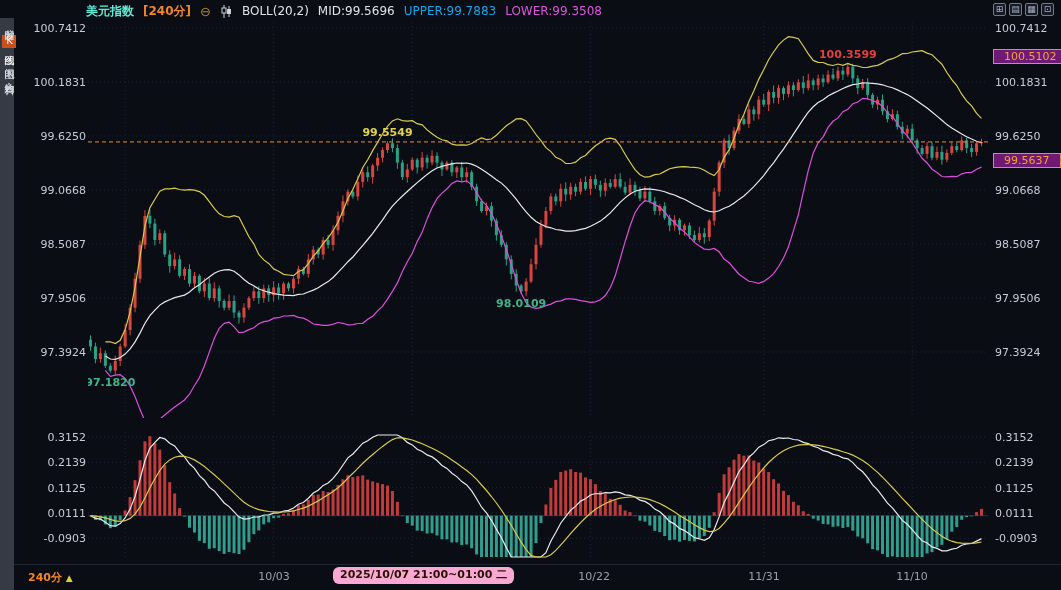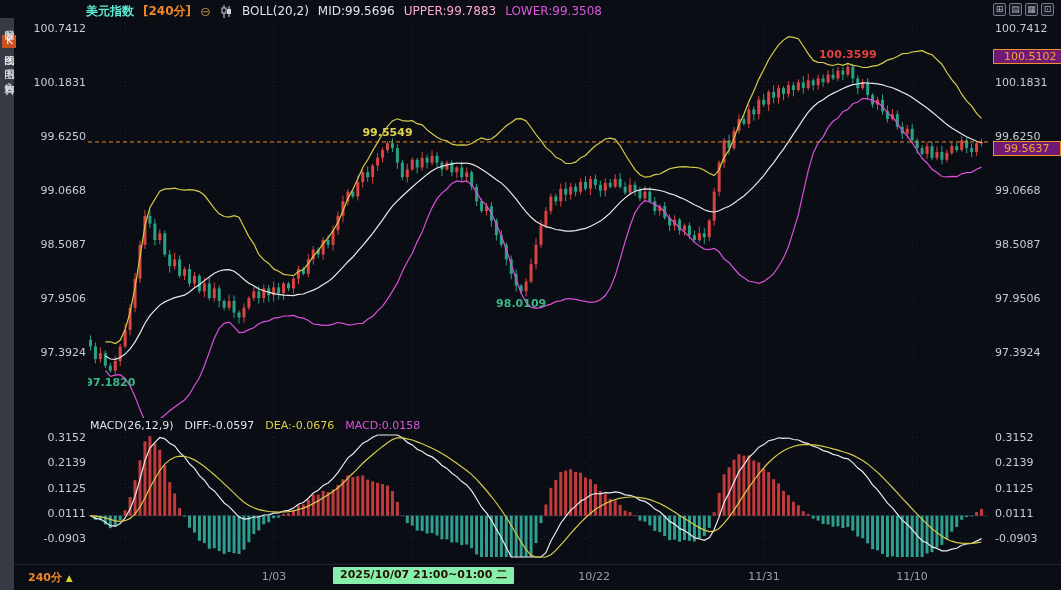--- a/index.html
+++ b/index.html
@@ -8,21 +8,21 @@
   #app{position:relative;width:1061px;height:590px;background:#0a0d14;color:#c8cdd8}
 
   
   .topbar{position:absolute;left:86px;top:3px;height:16px;display:flex;align-items:center;gap:9px;
     font-size:12px;white-space:nowrap;z-index:6}
   .t-title{color:#5eead4;font-weight:bold}
   .t-period{color:#f0862a;font-weight:bold;cursor:pointer}
   .t-minus{color:#b5883a;font-size:13px;cursor:pointer}
   .t-candle-ic{display:inline-block;width:13px;height:13px}
   .t-boll,.t-mid{color:#dfe3ea}
-  .t-upper{color:#f9a8d4}
+  .t-upper{color:#0ea5e9}
   .t-lower{color:#de55de}
   .winicons{position:absolute;right:7px;top:3px;display:flex;gap:3px;z-index:6}
   .wicon{width:13px;height:13px;border:1px solid #737a8a;border-radius:2px;background:#151a26;
     color:#a6adbd;font-size:9px;line-height:11px;text-align:center;cursor:pointer}
 
   
   .sidebar{position:absolute;left:0;top:18px;width:14px;height:572px;background:#363a44;z-index:6}
   .side-item{writing-mode:vertical-rl;text-orientation:upright;font-size:10px;line-height:14px;
     color:#d8dce4;letter-spacing:1px;margin:3px 0 11px 2px;cursor:pointer}
   .side-item.active{color:#fff;
@@ -43,21 +43,21 @@
   .macd-row{position:absolute;left:90px;top:419px;display:flex;gap:11px;font-size:11px;z-index:3}
   .m-name,.m-diff{color:#dfe3ea}
   .m-dea{color:#ddd04b}
   .m-macd{color:#de55de}
 
   .xbar{position:absolute;left:0;top:564px;width:1061px;height:16px;border-top:1px solid #1e2430;z-index:4}
   .x-period{position:absolute;left:28px;top:5px;font-size:11px;font-weight:bold;color:#f0862a;cursor:pointer}
   .x-arrow{color:#d6d22e;font-size:9px}
   .xdate{position:absolute;top:570px;width:40px;text-align:center;font-size:11px;color:#98a0ae;z-index:4}
   .xtip{position:absolute;left:333px;top:2px;height:17px;line-height:16px;padding:0 7px;font-size:11px;
-    background:#86efac;color:#261200;font-weight:bold;border-radius:1px}
+    background:#f9a8d4;color:#261200;font-weight:bold;border-radius:6px}
 
   .watermark{position:absolute;left:908px;top:536px;font-size:27px;font-weight:bold;letter-spacing:1px;
     color:rgba(226,230,238,0.92);z-index:5}
 </style>
 </head>
 <body>
 
 <div id="app">
 
   <div class="topbar">
@@ -471,26 +471,20 @@
       <polyline points="17.4,319.8 22.3,319.8 27.3,321.5 32.2,318.3 37.1,307.8 42.1,289.9 47.1,265.0 52.0,234.6 57.0,203.5 61.9,185.7 66.9,177.2 71.8,169.1 76.8,166.9 81.7,166.9 86.7,166.2 91.6,167.5 96.5,168.2 101.5,167.6 106.5,168.1 111.4,169.6 116.4,173.3 121.3,179.7 126.3,186.4 131.2,191.8 136.2,194.5 141.1,195.1 146.1,193.6 151.0,195.2 156.0,204.9 160.9,214.8 165.8,221.8 170.8,232.4 175.8,237.9 180.7,241.4 185.7,246.9 190.6,249.2 195.6,252.3 200.5,253.0 205.5,253.7 210.4,249.5 215.3,247.7 220.3,241.6 225.3,234.2 230.2,228.9 235.2,221.3 240.1,215.8 245.1,208.8 250.0,200.2 255.0,188.8 259.9,176.5 264.9,167.3 269.8,156.8 274.8,145.5 279.7,137.7 284.7,128.6 289.6,120.4 294.6,111.7 299.5,104.3 304.4,98.9 309.4,96.8 314.4,98.6 319.3,99.2 324.3,98.7 329.2,101.7 334.2,102.9 339.1,107.9 344.1,111.7 349.0,115.3 353.9,117.8 358.9,118.9 363.9,122.2 368.8,123.2 373.8,122.8 378.7,123.2 383.7,121.5 388.6,118.3 393.6,115.9 398.5,117.6 403.4,117.0 408.4,113.2 413.4,108.4 418.3,103.8 423.3,100.4 428.2,96.9 433.2,96.6 438.1,99.0 443.1,105.5 448.0,112.5 452.9,118.7 457.9,125.7 462.9,129.6 467.8,135.3 472.8,137.4 477.7,141.5 482.7,141.5 487.6,140.1 492.6,135.8 497.5,133.5 502.5,128.3 507.4,123.8 512.4,120.5 517.3,117.0 522.3,116.1 527.2,117.4 532.1,123.5 537.1,132.2 542.1,140.2 547.0,147.7 552.0,152.7 556.9,155.2 561.9,154.6 566.8,152.7 571.8,152.0 576.7,149.4 581.6,146.7 586.6,145.6 591.6,144.8 596.5,144.6 601.5,145.2 606.4,145.3 611.4,146.0 616.3,148.3 621.3,151.2 626.2,153.6 631.1,147.8 636.1,135.4 641.1,127.9 646.0,116.2 651.0,102.6 655.9,92.3 660.9,79.5 665.8,69.1 670.8,57.1 675.7,47.7 680.6,37.7 685.6,30.0 690.6,22.9 695.5,18.1 700.5,14.7 705.4,15.3 710.4,16.7 715.3,24.0 720.3,31.9 725.2,38.4 730.1,40.4 735.1,40.5 740.1,42.6 745.0,43.5 750.0,42.0 754.9,43.3 759.9,41.4 764.8,43.3 769.8,44.0 774.7,45.5 779.6,45.3 784.6,44.1 789.6,43.4 794.5,41.1 799.5,38.1 804.4,36.7 809.4,34.5 814.3,31.7 819.3,31.5 824.2,30.0 829.1,29.3 834.1,28.6 839.1,31.1 844.0,32.8 849.0,37.6 853.9,42.2 858.9,50.5 863.8,57.7 868.8,63.5 873.7,72.2 878.6,78.8 883.6,83.8 888.6,91.3 893.5,96.4" fill="none" stroke="#d8cb4a" stroke-width="1.2"></polyline>
       <polyline points="17.4,348.4 22.3,354.3 27.3,353.2 32.2,352.7 37.1,356.4 42.1,364.0 47.1,374.8 52.0,387.6 57.0,399.1 61.9,401.6 66.9,399.3 71.8,397.1 76.8,393.0 81.7,388.8 86.7,385.0 91.6,381.4 96.5,378.0 101.5,372.2 106.5,363.5 111.4,355.7 116.4,343.8 121.3,330.1 126.3,316.2 131.2,306.3 136.2,301.3 141.1,300.1 146.1,304.9 151.0,310.6 156.0,310.1 160.9,307.6 165.8,305.8 170.8,301.7 175.8,299.6 180.7,298.9 185.7,296.2 190.6,295.7 195.6,294.0 200.5,293.8 205.5,293.4 210.4,295.4 215.3,296.2 220.3,298.4 225.3,302.0 230.2,302.6 235.2,303.4 240.1,303.3 245.1,302.1 250.0,300.5 255.0,301.3 259.9,302.9 264.9,302.7 269.8,301.5 274.8,301.3 279.7,297.3 284.7,294.2 289.6,288.8 294.6,284.2 299.5,277.1 304.4,269.4 309.4,260.9 314.4,249.4 319.3,239.8 324.3,231.2 329.2,219.6 334.2,210.1 339.1,196.9 344.1,185.6 349.0,176.7 353.9,171.1 358.9,167.0 363.9,161.4 368.8,158.9 373.8,159.8 378.7,158.9 383.7,162.8 388.6,170.3 393.6,178.7 398.5,183.4 403.4,191.2 408.4,202.3 413.4,213.9 418.3,227.5 423.3,242.2 428.2,257.6 433.2,271.2 438.1,280.7 443.1,285.1 448.0,286.3 452.9,285.7 457.9,283.6 462.9,282.1 467.8,279.7 472.8,278.8 477.7,276.9 482.7,276.9 487.6,277.4 492.6,278.7 497.5,279.3 502.5,280.3 507.4,279.8 512.4,277.7 517.3,273.5 522.3,265.7 527.2,253.8 532.1,237.2 537.1,219.7 542.1,203.7 547.0,190.7 552.0,183.1 556.9,178.7 561.9,179.7 566.8,182.6 571.8,185.1 576.7,190.0 581.6,196.6 586.6,200.4 591.6,206.1 596.5,210.0 601.5,214.9 606.4,220.4 611.4,223.9 616.3,227.1 621.3,227.6 626.2,226.4 631.1,229.8 636.1,237.0 641.1,240.7 646.0,246.5 651.0,252.2 655.9,255.7 660.9,259.3 665.8,260.0 670.8,261.3 675.7,259.4 680.6,256.1 685.6,251.6 690.6,244.5 695.5,236.1 700.5,224.5 705.4,208.9 710.4,192.4 715.3,170.2 720.3,148.3 725.2,131.2 730.1,120.8 735.1,114.8 740.1,105.4 745.0,99.3 750.0,95.9 754.9,89.7 759.9,87.3 764.8,81.8 769.8,80.0 774.7,76.3 779.6,76.8 784.6,78.6 789.6,80.5 794.5,84.5 799.5,90.9 804.4,94.7 809.4,101.4 814.3,108.7 819.3,113.8 824.2,120.8 829.1,128.5 834.1,136.3 839.1,141.0 844.0,147.2 849.0,150.5 853.9,154.5 858.9,154.8 863.8,154.4 868.8,154.7 873.7,151.8 878.6,150.6 883.6,150.3 888.6,147.2 893.5,145.1" fill="none" stroke="#db4fdb" stroke-width="1.2"></polyline>
       <polyline points="17.4,334.1 22.3,337.0 27.3,337.3 32.2,335.5 37.1,332.1 42.1,326.9 47.1,319.9 52.0,311.1 57.0,301.3 61.9,293.6 66.9,288.2 71.8,283.1 76.8,279.9 81.7,277.8 86.7,275.6 91.6,274.4 96.5,273.1 101.5,269.9 106.5,265.8 111.4,262.7 116.4,258.6 121.3,254.9 126.3,251.3 131.2,249.0 136.2,247.9 141.1,247.6 146.1,249.3 151.0,252.9 156.0,257.5 160.9,261.2 165.8,263.8 170.8,267.0 175.8,268.7 180.7,270.2 185.7,271.6 190.6,272.4 195.6,273.2 200.5,273.4 205.5,273.6 210.4,272.4 215.3,272.0 220.3,270.0 225.3,268.1 230.2,265.8 235.2,262.4 240.1,259.6 245.1,255.5 250.0,250.4 255.0,245.1 259.9,239.7 264.9,235.0 269.8,229.2 274.8,223.4 279.7,217.5 284.7,211.4 289.6,204.6 294.6,197.9 299.5,190.7 304.4,184.1 309.4,178.8 314.4,174.0 319.3,169.5 324.3,165.0 329.2,160.6 334.2,156.5 339.1,152.4 344.1,148.7 349.0,146.0 353.9,144.4 358.9,143.0 363.9,141.8 368.8,141.0 373.8,141.3 378.7,141.0 383.7,142.1 388.6,144.3 393.6,147.3 398.5,150.5 403.4,154.1 408.4,157.7 413.4,161.1 418.3,165.6 423.3,171.3 428.2,177.2 433.2,183.9 438.1,189.9 443.1,195.3 448.0,199.4 452.9,202.2 457.9,204.6 462.9,205.8 467.8,207.5 472.8,208.1 477.7,209.2 482.7,209.2 487.6,208.7 492.6,207.3 497.5,206.4 502.5,204.3 507.4,201.8 512.4,199.1 517.3,195.3 522.3,190.9 527.2,185.6 532.1,180.4 537.1,175.9 542.1,172.0 547.0,169.2 552.0,167.9 556.9,166.9 561.9,167.2 566.8,167.7 571.8,168.5 576.7,169.7 581.6,171.6 586.6,173.0 591.6,175.4 596.5,177.3 601.5,180.1 606.4,182.8 611.4,185.0 616.3,187.7 621.3,189.4 626.2,190.0 631.1,188.8 636.1,186.2 641.1,184.3 646.0,181.3 651.0,177.4 655.9,174.0 660.9,169.4 665.8,164.6 670.8,159.2 675.7,153.6 680.6,146.9 685.6,140.8 690.6,133.7 695.5,127.1 700.5,119.6 705.4,112.1 710.4,104.6 715.3,97.1 720.3,90.1 725.2,84.8 730.1,80.6 735.1,77.7 740.1,74.0 745.0,71.4 750.0,69.0 754.9,66.5 759.9,64.4 764.8,62.6 769.8,62.0 774.7,60.9 779.6,61.0 784.6,61.4 789.6,61.9 794.5,62.8 799.5,64.5 804.4,65.7 809.4,67.9 814.3,70.2 819.3,72.6 824.2,75.4 829.1,78.9 834.1,82.5 839.1,86.0 844.0,90.0 849.0,94.1 853.9,98.3 858.9,102.6 863.8,106.0 868.8,109.1 873.7,112.0 878.6,114.7 883.6,117.0 888.6,119.2 893.5,120.8" fill="none" stroke="#e9e9ec" stroke-width="1.2"></polyline>
       <line x1="0" x2="900" y1="119.93136750000089" y2="119.93136750000089" stroke="#ef8e2e" stroke-width="1" stroke-dasharray="4 3"></line>
       <text x="22.3" y="363.6911484188886" fill="#3db489" font-size="11" font-weight="bold" text-anchor="middle">97.1820</text>
       <text x="299.5" y="114.1805044003141" fill="#ded34f" font-size="11" font-weight="bold" text-anchor="middle">99.5549</text>
       <text x="433.15000000000003" y="284.82120461116176" fill="#3db489" font-size="11" font-weight="bold" text-anchor="middle">98.0109</text>
       <text x="759.85" y="35.91745838796426" fill="#e34040" font-size="11" font-weight="bold" text-anchor="middle">100.3599</text>
     </svg>
 
-  <div class="macd-row">
-    <span class="m-name">MACD(26,12,9)</span>
-    <span class="m-diff">DIFF:-0.0597</span>
-    <span class="m-dea">DEA:-0.0676</span>
-    <span class="m-macd">MACD:0.0158</span>
-  </div>
 
   <svg id="macdChart" width="900" height="128" viewBox="0 0 900 128">
       <line x1="0" x2="900" y1="5.057600000000008" y2="5.057600000000008" stroke="#1d2535" stroke-dasharray="1 3"></line>
       <line x1="0" x2="900" y1="30.33195" y2="30.33195" stroke="#1d2535" stroke-dasharray="1 3"></line>
       <line x1="0" x2="900" y1="55.63125" y2="55.63125" stroke="#1d2535" stroke-dasharray="1 3"></line>
       <line x1="0" x2="900" y1="80.93055" y2="80.93055" stroke="#1d2535" stroke-dasharray="1 3"></line>
       <line x1="0" x2="900" y1="106.22985" y2="106.22985" stroke="#1d2535" stroke-dasharray="1 3"></line>
       <line x1="37.15" x2="37.15" y1="0" y2="128" stroke="#1d2535" stroke-dasharray="1 3"></line>
       <line x1="185.65" x2="185.65" y1="0" y2="128" stroke="#1d2535" stroke-dasharray="1 3"></line>
       <line x1="324.25" x2="324.25" y1="0" y2="128" stroke="#1d2535" stroke-dasharray="1 3"></line>
@@ -677,21 +671,21 @@
       <rect x="872.2" y="83.7" width="3" height="4.087951916521064" fill="#2f9e8e"></rect>
       <rect x="877.15" y="83.7" width="3" height="1.4010778322687116" fill="#2f9e8e"></rect>
       <rect x="882.1" y="83.7" width="3" height="0.6" fill="#2f9e8e"></rect>
       <rect x="887.0500000000001" y="80.10401565974733" width="3" height="3.59598434025267" fill="#c23b3b"></rect>
       <rect x="892" y="76.84687481815067" width="3" height="6.853125181849336" fill="#c23b3b"></rect>
       <polyline points="2.5,83.7 7.5,86.3 12.4,87.1 17.4,90.3 22.3,93.7 27.3,94.2 32.2,91.6 37.1,86.0 42.1,77.1 47.1,64.2 52.0,47.3 57.0,28.5 61.9,16.0 66.9,10.4 71.8,5.5 76.8,6.8 81.7,11.2 86.7,14.0 91.6,20.4 96.5,24.8 101.5,31.8 106.5,36.4 111.4,43.6 116.4,48.2 121.3,55.2 126.3,58.9 131.2,64.8 136.2,71.0 141.1,74.6 146.1,79.9 151.0,85.1 156.0,87.1 160.9,86.7 165.8,85.0 170.8,85.0 175.8,83.0 180.7,82.8 185.7,81.1 190.6,81.0 195.6,79.0 200.5,78.4 205.5,76.0 210.4,72.3 215.3,70.5 220.3,66.2 225.3,61.1 230.2,58.3 235.2,53.4 240.1,51.0 245.1,46.4 250.0,40.3 255.0,33.0 259.9,25.9 264.9,22.0 269.8,16.6 274.8,11.2 279.7,8.8 284.7,5.3 289.6,3.0 294.6,3.0 299.5,3.0 304.4,3.0 309.4,3.0 314.4,5.8 319.3,10.4 324.3,12.9 329.2,17.3 334.2,19.5 339.1,22.9 344.1,24.9 349.0,28.5 353.9,33.4 358.9,36.4 363.9,41.2 368.8,44.6 373.8,49.6 378.7,52.9 383.7,58.9 388.6,66.8 393.6,75.2 398.5,80.9 403.4,88.3 408.4,97.1 413.4,105.8 418.3,115.4 423.3,125.0 428.2,125.0 433.2,125.0 438.1,125.0 443.1,125.0 448.0,125.0 452.9,125.0 457.9,120.7 462.9,109.0 467.8,100.5 472.8,91.0 477.7,84.7 482.7,78.2 487.6,74.1 492.6,69.1 497.5,66.7 502.5,63.0 507.4,61.5 512.4,61.8 517.3,60.7 522.3,60.9 527.2,59.8 532.1,60.7 537.1,62.9 542.1,63.3 547.0,65.0 552.0,68.1 556.9,69.4 561.9,72.5 566.8,77.1 571.8,79.7 576.7,84.3 581.6,89.4 586.6,92.1 591.6,96.4 596.5,98.6 601.5,102.1 606.4,105.7 611.4,106.8 616.3,108.3 621.3,105.7 626.2,97.5 631.1,84.9 636.1,70.5 641.1,60.9 646.0,50.1 651.0,39.6 655.9,32.9 660.9,25.2 665.8,20.9 670.8,15.2 675.7,12.6 680.6,8.7 685.6,7.7 690.6,5.8 695.5,6.4 700.5,6.0 705.4,7.5 710.4,8.0 715.3,10.4 720.3,11.6 725.2,14.3 730.1,15.8 735.1,18.6 740.1,19.9 745.0,22.4 750.0,23.5 754.9,25.9 759.9,26.8 764.8,30.6 769.8,36.1 774.7,39.8 779.6,45.7 784.6,52.8 789.6,57.8 794.5,64.3 799.5,71.2 804.4,75.8 809.4,82.1 814.3,88.4 819.3,92.3 824.2,97.7 829.1,103.3 834.1,108.7 839.1,111.0 844.0,114.9 849.0,116.4 853.9,118.8 858.9,118.9 863.8,117.2 868.8,116.3 873.7,113.2 878.6,112.0 883.6,111.5 888.6,109.1 893.5,106.6" fill="none" stroke="#e8eaec" stroke-width="1.2"></polyline>
       <polyline points="2.5,83.7 7.5,84.2 12.4,84.8 17.4,85.9 22.3,87.4 27.3,88.8 32.2,89.4 37.1,88.7 42.1,86.4 47.1,81.9 52.0,75.0 57.0,65.7 61.9,55.8 66.9,46.7 71.8,38.5 76.8,32.1 81.7,27.9 86.7,25.2 91.6,24.2 96.5,24.3 101.5,25.8 106.5,27.9 111.4,31.1 116.4,34.5 121.3,38.6 126.3,42.7 131.2,47.1 136.2,51.9 141.1,56.4 146.1,61.1 151.0,65.9 156.0,70.2 160.9,73.5 165.8,75.8 170.8,77.6 175.8,78.7 180.7,79.5 185.7,79.8 190.6,80.1 195.6,79.9 200.5,79.6 205.5,78.9 210.4,77.5 215.3,76.1 220.3,74.1 225.3,71.5 230.2,68.9 235.2,65.8 240.1,62.8 245.1,59.5 250.0,55.7 255.0,51.2 259.9,46.1 264.9,41.3 269.8,36.3 274.8,31.3 279.7,26.8 284.7,22.5 289.6,18.4 294.6,14.4 299.5,10.7 304.4,7.6 309.4,5.8 314.4,5.8 319.3,6.8 324.3,8.0 329.2,9.9 334.2,11.8 339.1,14.0 344.1,16.2 349.0,18.7 353.9,21.6 358.9,24.6 363.9,27.9 368.8,31.2 373.8,34.9 378.7,38.5 383.7,42.6 388.6,47.4 393.6,53.0 398.5,58.5 403.4,64.5 408.4,71.0 413.4,78.0 418.3,85.5 423.3,93.5 428.2,101.8 433.2,110.2 438.1,117.7 443.1,123.4 448.0,125.0 452.9,125.0 457.9,125.0 462.9,122.8 467.8,118.4 472.8,112.9 477.7,107.3 482.7,101.4 487.6,96.0 492.6,90.6 497.5,85.8 502.5,81.3 507.4,77.3 512.4,74.2 517.3,71.5 522.3,69.4 527.2,67.5 532.1,66.1 537.1,65.5 542.1,65.0 547.0,65.0 552.0,65.6 556.9,66.4 561.9,67.6 566.8,69.5 571.8,71.5 576.7,74.1 581.6,77.1 586.6,80.1 591.6,83.4 596.5,86.4 601.5,89.6 606.4,92.8 611.4,95.6 616.3,98.1 621.3,99.6 626.2,99.2 631.1,96.4 636.1,91.2 641.1,85.1 646.0,78.1 651.0,70.4 655.9,62.9 660.9,55.4 665.8,48.5 670.8,41.8 675.7,36.0 680.6,30.5 685.6,26.0 690.6,21.9 695.5,18.8 700.5,16.3 705.4,14.5 710.4,13.2 715.3,12.6 720.3,12.4 725.2,12.8 730.1,13.4 735.1,14.4 740.1,15.5 745.0,16.9 750.0,18.2 754.9,19.8 759.9,21.2 764.8,23.1 769.8,25.7 774.7,28.5 779.6,31.9 784.6,36.1 789.6,40.4 794.5,45.2 799.5,50.4 804.4,55.5 809.4,60.8 814.3,66.3 819.3,71.5 824.2,76.8 829.1,82.1 834.1,87.4 839.1,92.1 844.0,96.7 849.0,100.6 853.9,104.3 858.9,107.2 863.8,109.2 868.8,110.6 873.7,111.1 878.6,111.3 883.6,111.3 888.6,110.9 893.5,110.0" fill="none" stroke="#d8cb4a" stroke-width="1.2"></polyline>
     </svg>
 
   <div class="badge" id="badgeHigh" style="top: 49px;">100.5102</div>
-  <div class="badge" id="badgeLast" style="top: 141px;">99.5637</div>
+  <div class="badge" id="badgeLast" style="top: 153px;">99.5637</div>
 
   <div class="xbar">
     <span class="x-period">
       <span>240分</span>
       <span class="x-arrow">▲</span>
     </span>
     <span class="xtip">2025/10/07 21:00~01:00 二</span>
   </div>
 
 <div class="ylab r" style="left: 28px; top: 22px;">100.7412</div>
@@ -712,17 +706,17 @@
     <div class="ylab l" style="left: 995px; top: 431px;">0.3152</div>
     <div class="ylab r" style="left: 28px; top: 456px;">0.2139</div>
     <div class="ylab l" style="left: 995px; top: 456px;">0.2139</div>
     <div class="ylab r" style="left: 28px; top: 482px;">0.1125</div>
     <div class="ylab l" style="left: 995px; top: 482px;">0.1125</div>
     <div class="ylab r" style="left: 28px; top: 507px;">0.0111</div>
     <div class="ylab l" style="left: 995px; top: 507px;">0.0111</div>
     <div class="ylab r" style="left: 28px; top: 532px;">-0.0903</div>
     <div class="ylab l" style="left: 995px; top: 532px;">-0.0903</div>
     <div class="xdate" style="left: 105px; margin-top: 20px;">09/25</div>
-    <div class="xdate" style="left: 254px;">1/03</div>
+    <div class="xdate" style="left: 254px;">10/03</div>
     <div class="xdate" style="left: 570px; text-align: right;">10/22</div>
     <div class="xdate" style="left: 744px;">11/31</div>
     <div class="xdate" style="left: 892px;">11/10</div>
   </div>
 
 </body></html>

